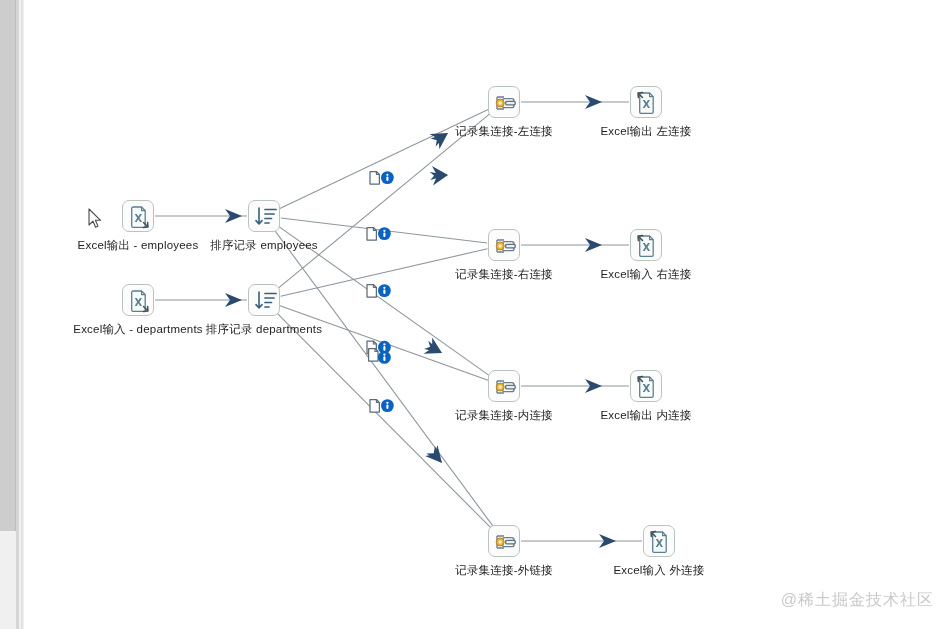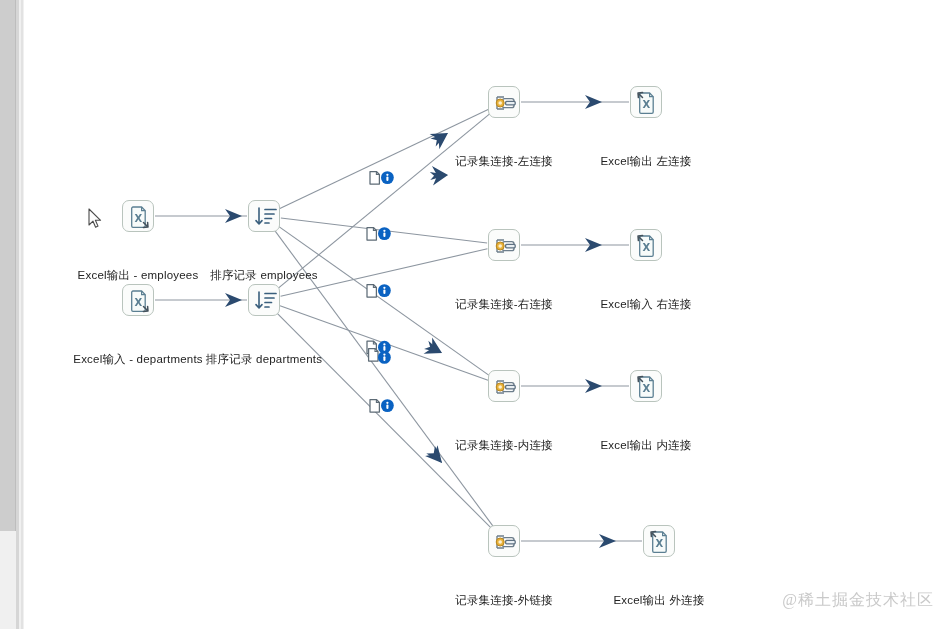--- a/index.html
+++ b/index.html
@@ -82,21 +82,20 @@
   }
   .node-label {
     position: absolute;
     top: 22px;
     left: 50%;
     transform: translateX(-50%);
     white-space: nowrap;
     font-size: 11.5px;
     color: #232323;
     letter-spacing: 0.2px;
-    margin-top: 30px;
   }
 
   
   .hop-icon {
     position: absolute;
     width: 0; height: 0;
   }
 
   
   #cursor {
@@ -107,21 +106,21 @@
 
   
   #watermark {
     position: absolute;
     right: 18px;
     bottom: 18px;
     font-size: 16px;
     color: #c9c9c9;
     letter-spacing: 1px;
     white-space: nowrap;
-    font-family: Liberation Serif, serif;
+    font-family: Liberation Sans, sans-serif;
   }
 </style>
 </head>
 <body>
 
 <div id="app">
 
   <div id="left-rail">
     <div id="scroll-track">
       <div id="scroll-thumb" style="top: 0px; height: 531px;"></div>
@@ -272,21 +271,21 @@
             </svg></div>
           <div class="node-label">Excel输出 内连接</div>
         </div>
         <div class="node" style="left: 635px; top: 541px;">
           <div class="node-box"><svg viewBox="0 0 32 32" width="32" height="32">
               <path d="M10 6 h8.6 l3.6 3.6 V25 a1.3 1.3 0 0 1 -1.3 1.3 H10 a1.3 1.3 0 0 1 -1.3 -1.3 V7.3 A1.3 1.3 0 0 1 10 6 Z" fill="#f7fbfa" stroke="#5b7f92" stroke-width="1.3" stroke-linejoin="round"></path>
               <path d="M18.6 6 v3.6 h3.6" fill="none" stroke="#5b7f92" stroke-width="1.2"></path>
               <text x="15.4" y="20.6" font-family="DejaVu Sans, sans-serif" font-size="10" font-weight="bold" fill="#5b7f92" text-anchor="middle">X</text>
               <path d="M11.5 10.5 l-4.5 -4.5 M7 6 l4.6 -.4 M7 6 l.4 4.6" stroke="#44525c" stroke-width="1.5" fill="none" stroke-linecap="round"></path>
             </svg></div>
-          <div class="node-label">Excel输出 外连接</div>
+          <div class="node-label">Excel输入 外连接</div>
         </div>
       </div>
 
     <div id="hops-layer">
         <div class="hop-icon" style="left: 343px; top: 168px;"><svg viewBox="0 0 30 20" width="30" height="20">
             <path d="M3 3.5 h6.4 l3 3 v9.6 h-9.4 Z" fill="#ffffff" stroke="#5d6b76" stroke-width="1.25" stroke-linejoin="round"></path>
             <path d="M9.4 3.5 v3 h3" fill="none" stroke="#5d6b76" stroke-width="1.1"></path>
             <circle cx="20.4" cy="9.6" r="6.4" fill="#0a62c2"></circle>
             <circle cx="20.4" cy="6.8" r="1.15" fill="#ffffff"></circle>
             <rect x="19.349999999999998" y="8.5" width="2.1" height="4.6" rx="1" fill="#ffffff"></rect>

